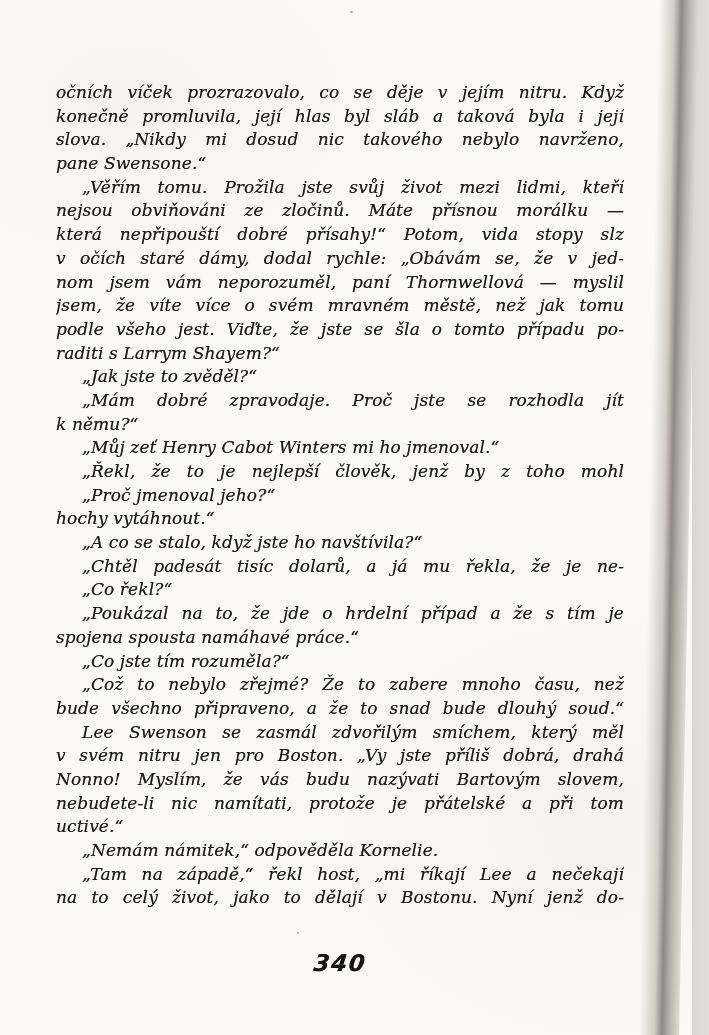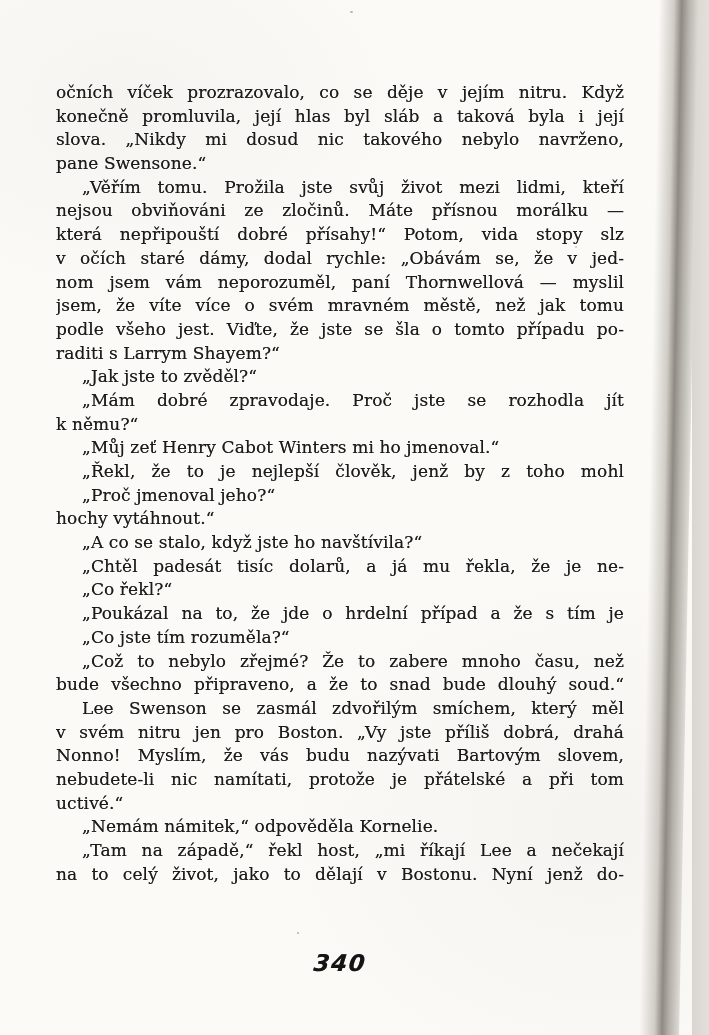--- a/index.html
+++ b/index.html
@@ -28,20 +28,21 @@
     font-size: 17px;
     letter-spacing: 0.1px;
     text-shadow: 0 0 0.6px rgba(25,25,25,0.65);
   }
   .line {
     height: 23.7px;
     line-height: 23.7px;
     overflow: hidden;
     text-align: left;
     white-space: normal;
+    font-style: italic;
   }
   .line.just { text-align: justify; text-align-last: justify; }
   .line.ind  { padding-left: 26px; }
   .page-number {
     position: absolute;
     top: 950px; left: 56px; width: 568px;
     text-align: center;
     font-family: "DejaVu Sans", "Liberation Sans", sans-serif;
     font-weight: bold; font-style: italic;
     font-size: 23px; letter-spacing: 1.5px;
@@ -100,20 +101,21 @@
       <div class="line just ind">„Mám dobré zpravodaje. Proč jste se rozhodla jít</div>
       <div class="line">k němu?“</div>
       <div class="line ind">„Můj zeť Henry Cabot Winters mi ho jmenoval.“</div>
       <div class="line just ind">„Řekl, že to je nejlepší člověk, jenž by z toho mohl</div>
       <div class="line ind">„Proč jmenoval jeho?“</div>
       <div class="line">hochy vytáhnout.“</div>
       <div class="line ind">„A co se stalo, když jste ho navštívila?“</div>
       <div class="line just ind">„Chtěl padesát tisíc dolarů, a já mu řekla, že je ne-</div>
       <div class="line ind">„Co řekl?“</div>
       <div class="line just ind">„Poukázal na to, že jde o hrdelní případ a že s tím je</div>
+      <div class="line">spojena spousta namáhavé práce.“</div>
       <div class="line ind">„Co jste tím rozuměla?“</div>
       <div class="line just ind">„Což to nebylo zřejmé? Že to zabere mnoho času, než</div>
       <div class="line just">bude všechno připraveno, a že to snad bude dlouhý soud.“</div>
       <div class="line just ind">Lee Swenson se zasmál zdvořilým smíchem, který měl</div>
       <div class="line just">v svém nitru jen pro Boston. „Vy jste příliš dobrá, drahá</div>
       <div class="line just">Nonno! Myslím, že vás budu nazývati Bartovým slovem,</div>
       <div class="line just">nebudete-li nic namítati, protože je přátelské a při tom</div>
       <div class="line">uctivé.“</div>
       <div class="line ind">„Nemám námitek,“ odpověděla Kornelie.</div>
       <div class="line just ind">„Tam na západě,“ řekl host, „mi říkají Lee a nečekají</div>

